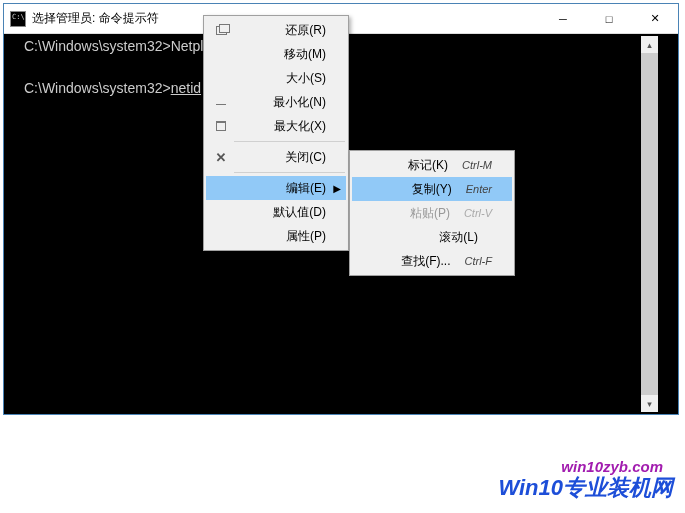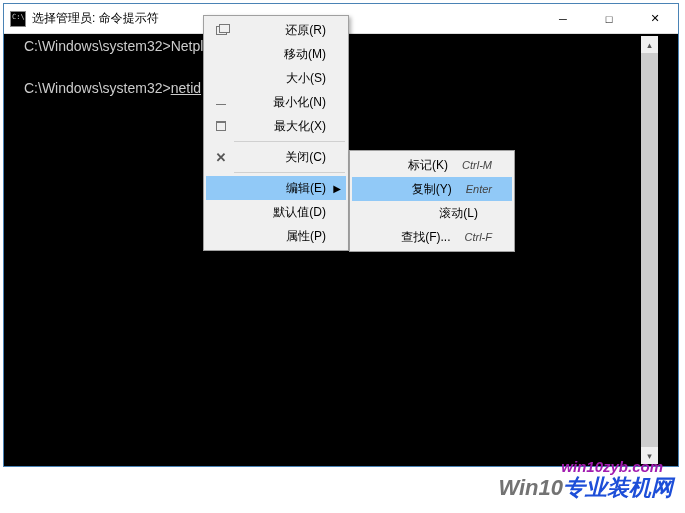--- a/index.html
+++ b/index.html
@@ -1,18 +1,18 @@
 <!DOCTYPE html>
 <html><head>
 <meta charset="utf-8">
 <style>
 * { margin: 0; padding: 0; box-sizing: border-box; font-family: "Microsoft YaHei", "Segoe UI", sans-serif; }
 body { background: #fff; width: 685px; height: 513px; position: relative; overflow: hidden; }
 
-.window { position: absolute; left: 3px; top: 3px; width: 676px; height: 464px; background: #ec4899; border: 1px solid #4a83b5; }
+.window { position: absolute; left: 3px; top: 3px; width: 676px; height: 412px; background: #ec4899; border: 1px solid #4a83b5; }
 
 .titlebar { height: 30px; background: #fff; display: flex; align-items: center; border-bottom: 1px solid #ddd; }
 .titlebar-icon { width: 16px; height: 16px; margin: 0 6px; background: #000; border: 1px solid #888; position: relative; }
 .titlebar-icon::after { content: "C:\\"; color: #ccc; font-size: 7px; position: absolute; top: 1px; left: 1px; font-family: monospace; }
 .titlebar-text { font-size: 12px; color: #000; flex: 1; }
 .winbtns { display: flex; height: 100%; }
 .winbtn { width: 46px; height: 100%; display: flex; align-items: center; justify-content: center; font-size: 11px; font-family: "Segoe UI Symbol"; }
 
 .console { position: absolute; top: 30px; left: 0; right: 0; bottom: 0; background: #000; color: #ccc; font-family: "NSimSun", "SimSun", Consolas, monospace; font-size: 14px; padding: 2px 20px; display: flex; }
 .console-body { flex: 1; white-space: pre; line-height: 1.5; }
@@ -29,21 +29,21 @@
 .mitem.disabled { color: #999; }
 .micon { width: 22px; display: flex; justify-content: center; font-size: 11px; color: #555; }
 .mlabel { flex: 1; white-space: nowrap; }
 .mshort { color: #444; font-size: 11px; margin-left: 14px; font-style: italic; }
 .mitem.disabled .mshort { color: #aaa; }
 .marrow { position: absolute; right: 5px; font-size: 10px; }
 .msep { height: 1px; background: #d0d0d0; margin: 3px 1px 3px 28px; }
 
 .watermark1 { position: absolute; right: 22px; bottom: 38px; color: #a21caf; font-size: 15px; font-weight: bold; font-style: italic; }
 .watermark2 { position: absolute; right: 12px; bottom: 10px; font-size: 22px; font-weight: bold; font-style: italic; }
-.wm-win { color: #737373; }
+.wm-win { color: #1d4ed8; }
 .wm-rest { color: #1d4ed8; }
 
 
 .ico-restore { width:11px; height:9px; position:relative; border:1px solid #777; }
 .ico-restore::before { content:""; position:absolute; width:9px; height:7px; border:1px solid #777; background:#f0f0f0; top:-3px; left:2px; }
 .ico-max { width:10px; height:10px; border:1px solid #777; border-top-width:2px; }
 .ico-min { width:10px; height:1px; background:#777; margin-top:4px; }
 .ico-close { font-weight:bold; font-size:13px; }
 </style>
 </head>
@@ -124,20 +124,25 @@
   <div class="mitem">
     <span class="micon"></span>
     <span class="mlabel">标记(K)</span>
     <span class="mshort">Ctrl-M</span>
   </div>
   <div class="mitem hover">
     <span class="micon"></span>
     <span class="mlabel">复制(Y)</span>
     <span class="mshort">Enter</span>
   </div>
+  <div class="mitem disabled">
+    <span class="micon"></span>
+    <span class="mlabel">粘贴(P)</span>
+    <span class="mshort">Ctrl-V</span>
+  </div>
   <div class="mitem">
     <span class="micon"></span>
     <span class="mlabel">滚动(L)</span>
     <span class="mshort"></span>
   </div>
   <div class="mitem">
     <span class="micon"></span>
     <span class="mlabel">查找(F)...</span>
     <span class="mshort">Ctrl-F</span>
   </div>

